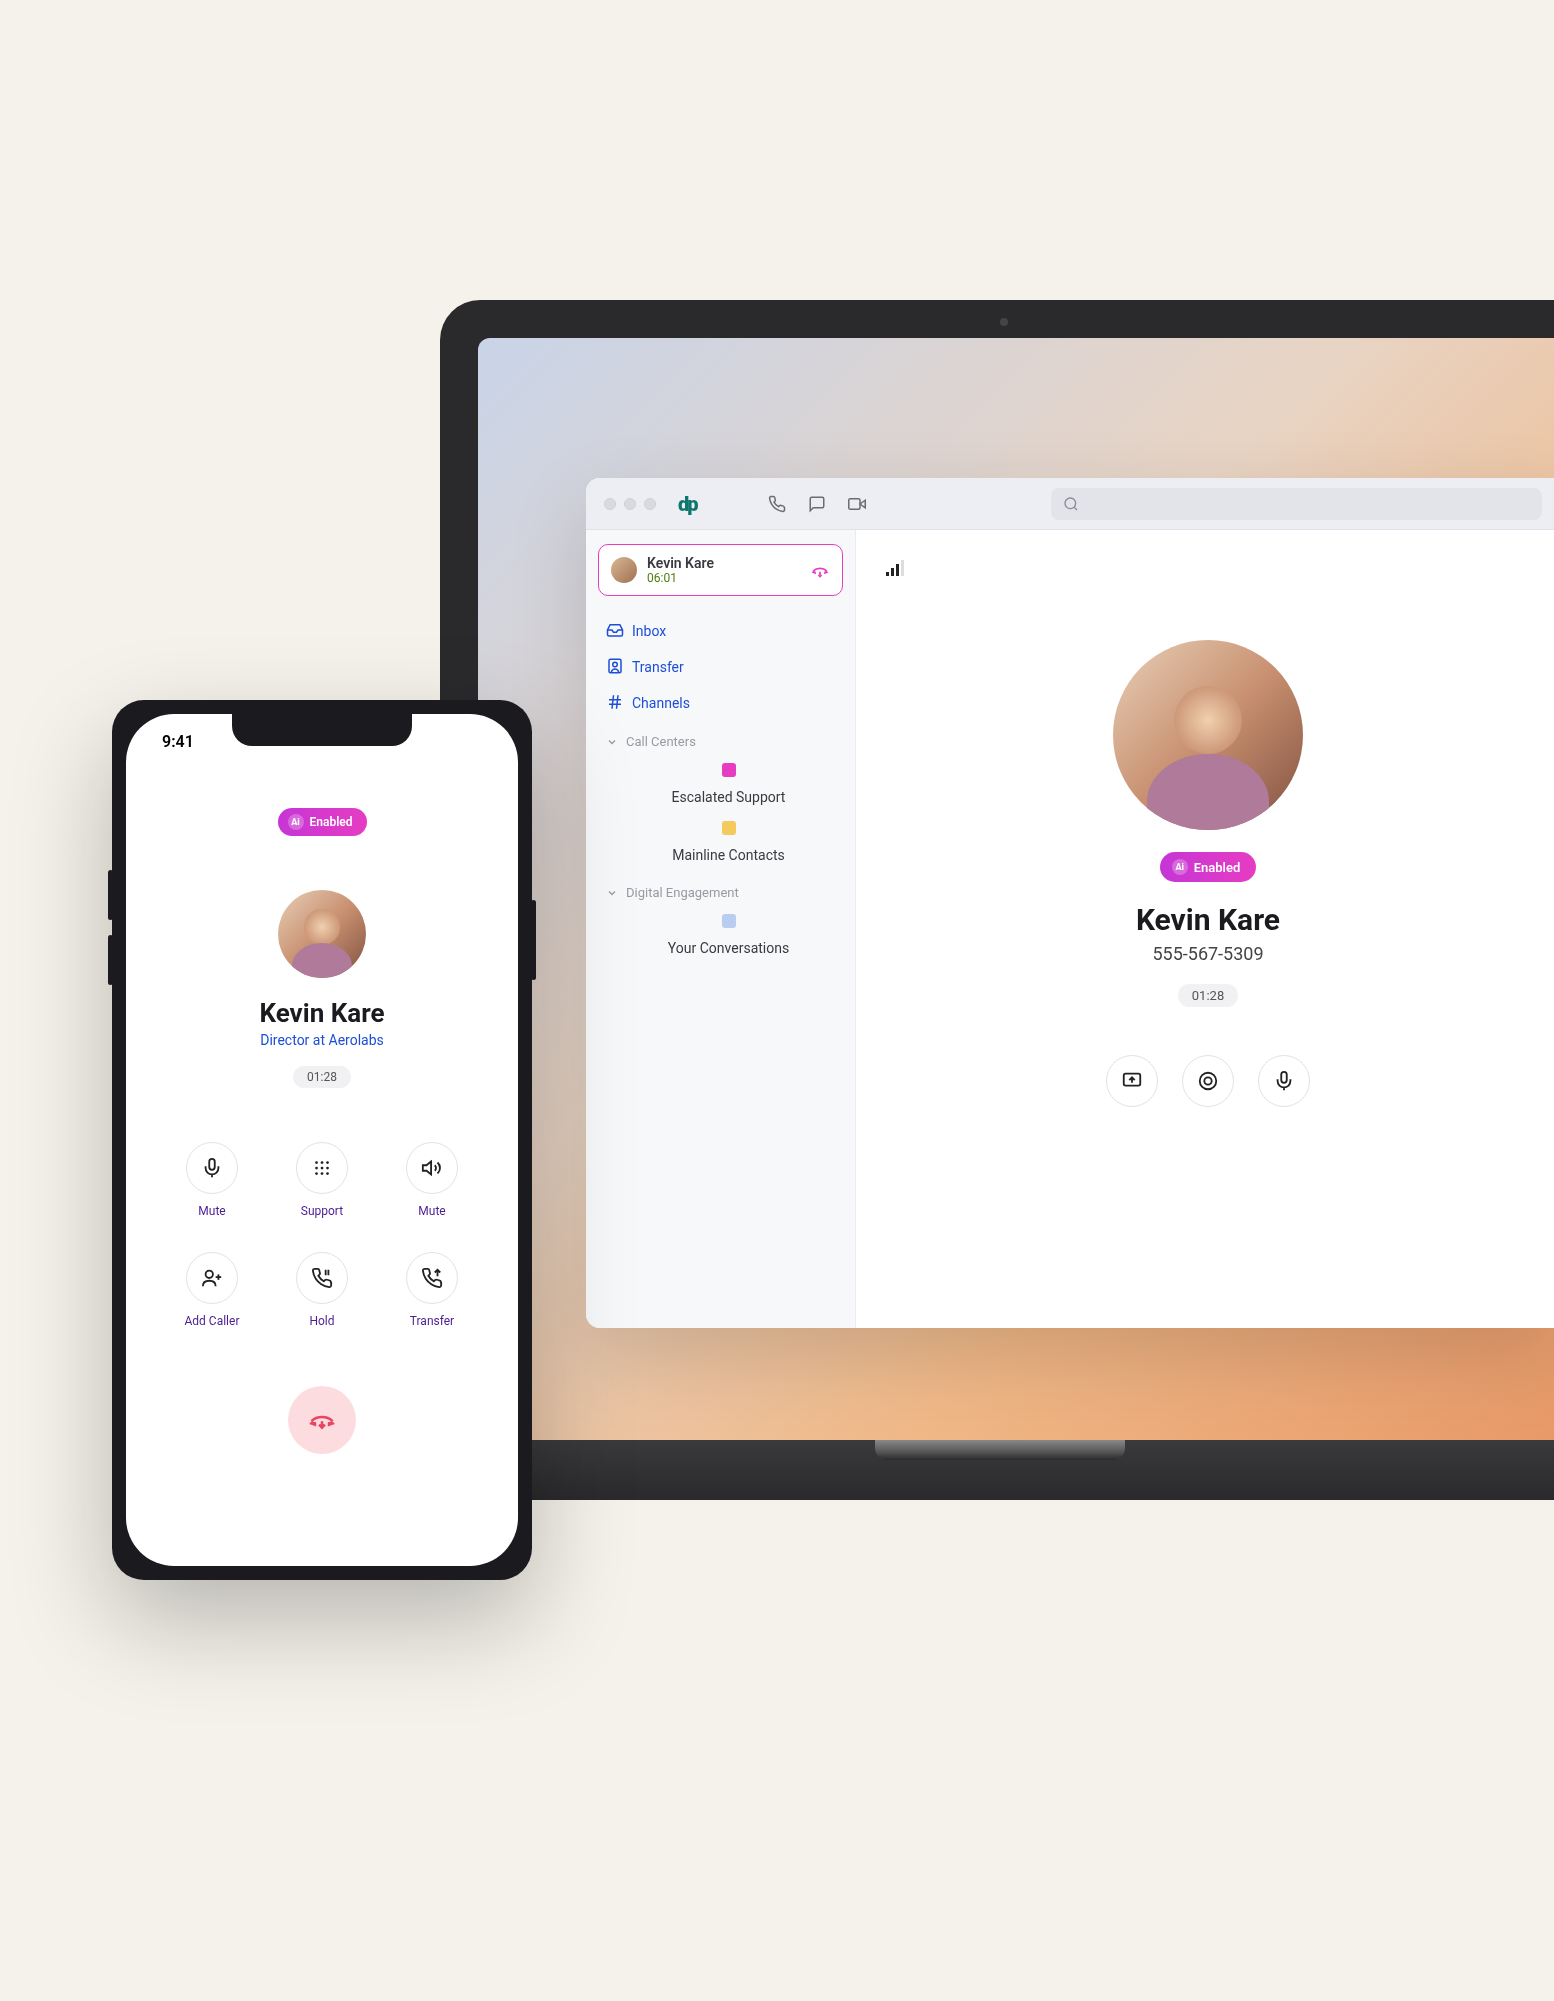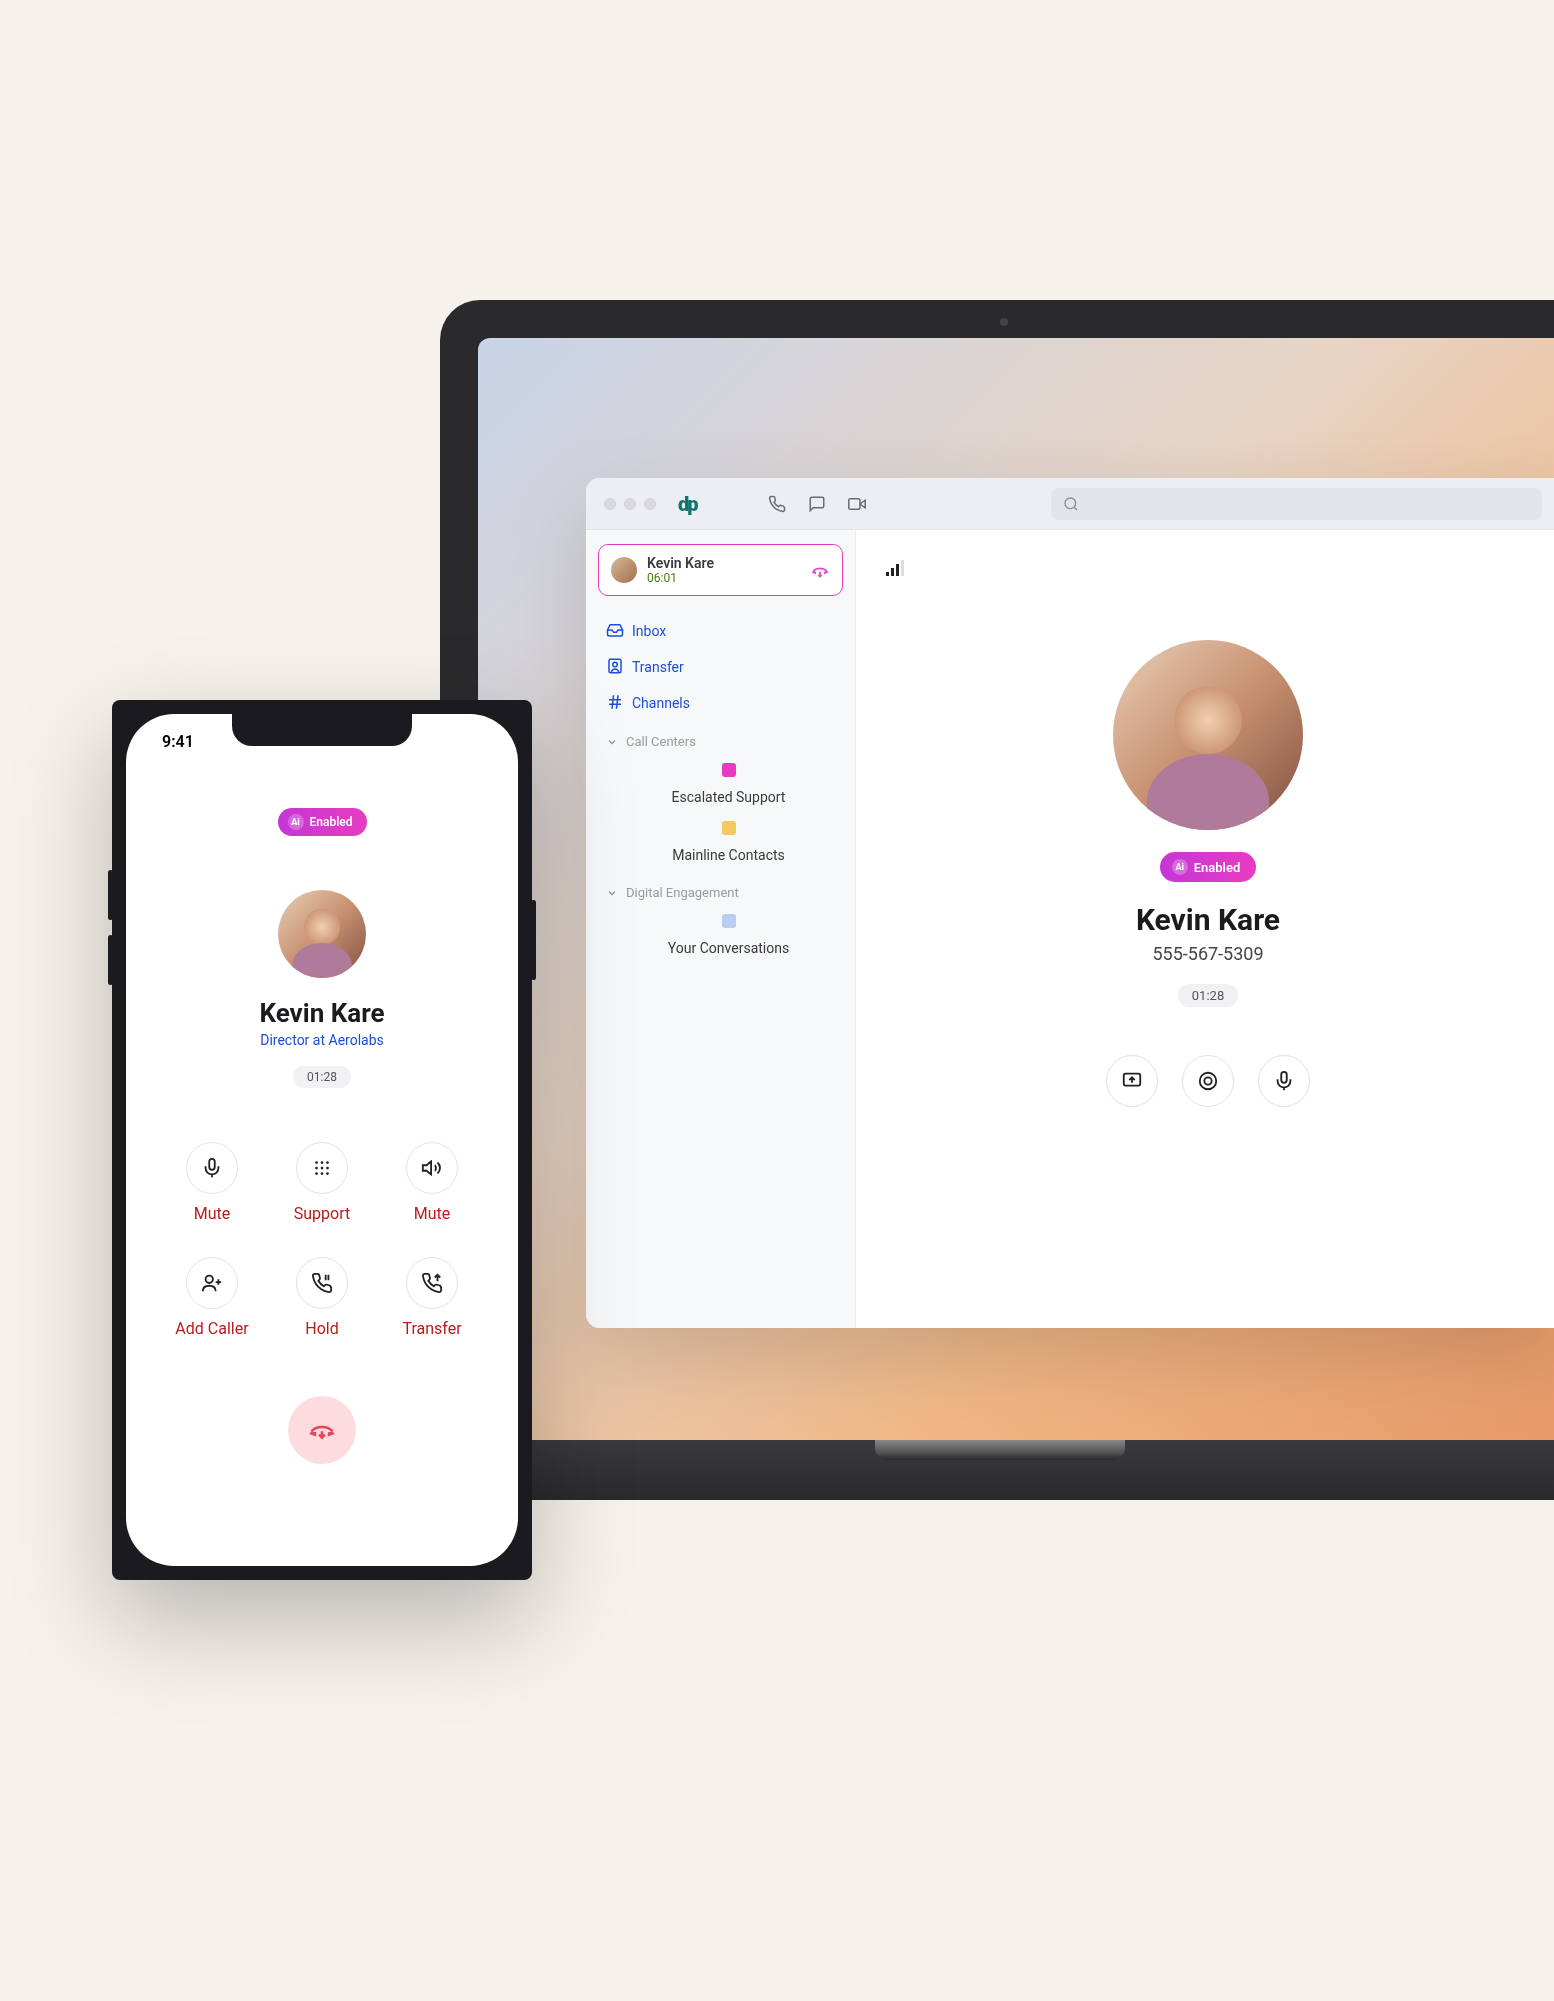--- a/index.html
+++ b/index.html
@@ -259,21 +259,21 @@
 .action-btn svg { width: 22px; height: 22px; stroke: currentColor; fill: none; stroke-width: 2; }
 
 
 .phone {
   position: absolute;
   top: 700px;
   left: 112px;
   width: 420px;
   height: 880px;
   background: #1a1a1f;
-  border-radius: 8px;
+  border-radius: 32px;
   padding: 14px;
   box-shadow: 0 40px 100px rgba(0,0,0,0.25);
 }
 .phone-vol1, .phone-vol2, .phone-power {
   position: absolute;
   background: #1a1a1f;
   border-radius: 3px;
 }
 .phone-vol1 { left: -4px; top: 170px; width: 5px; height: 50px; }
 .phone-vol2 { left: -4px; top: 235px; width: 5px; height: 50px; }
@@ -342,21 +342,21 @@
 }
 .pg-item { display: flex; flex-direction: column; align-items: center; gap: 10px; }
 .pg-circle {
   width: 52px; height: 52px;
   border: 1px solid #e2e2e8;
   border-radius: 50%;
   display: flex; align-items: center; justify-content: center;
   color: #222;
 }
 .pg-circle svg { width: 22px; height: 22px; stroke: currentColor; fill: none; stroke-width: 2; }
-.pg-label { font-size: 16px; color: #b91c1c; }
+.pg-label { font-size: 12px; color: #4c1d95; }
 .hangup-btn {
   margin-top: 58px;
   width: 68px; height: 68px;
   border-radius: 50%;
   background: #fddce0;
   display: flex; align-items: center; justify-content: center;
   color: #e94560;
 }
 .hangup-btn svg { width: 28px; height: 28px; stroke: currentColor; fill: none; stroke-width: 2.2; }
 </style>

